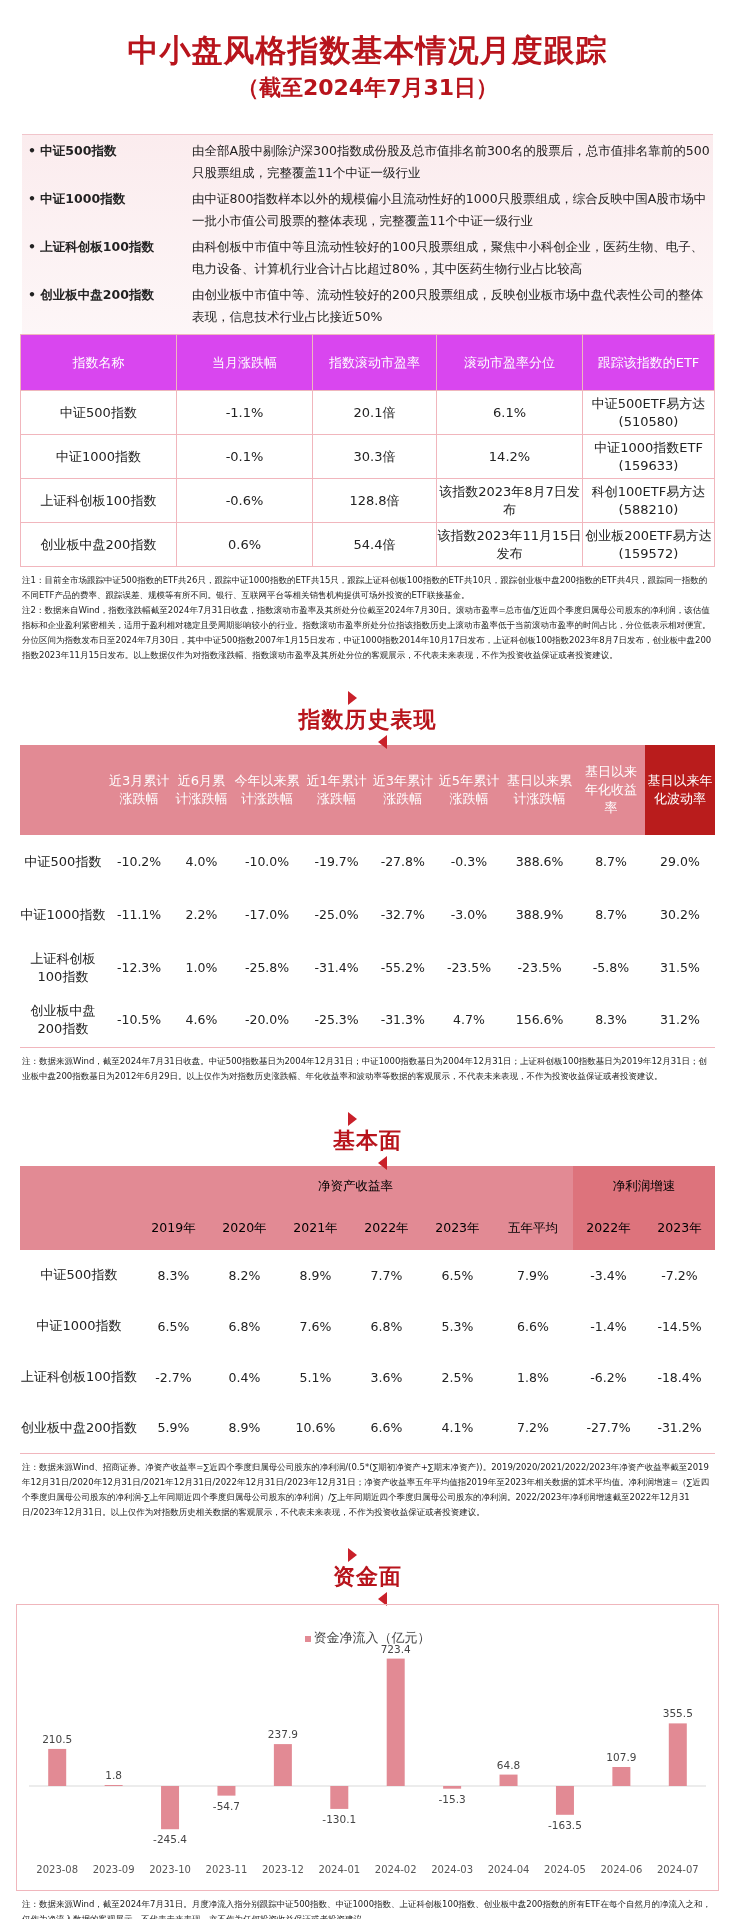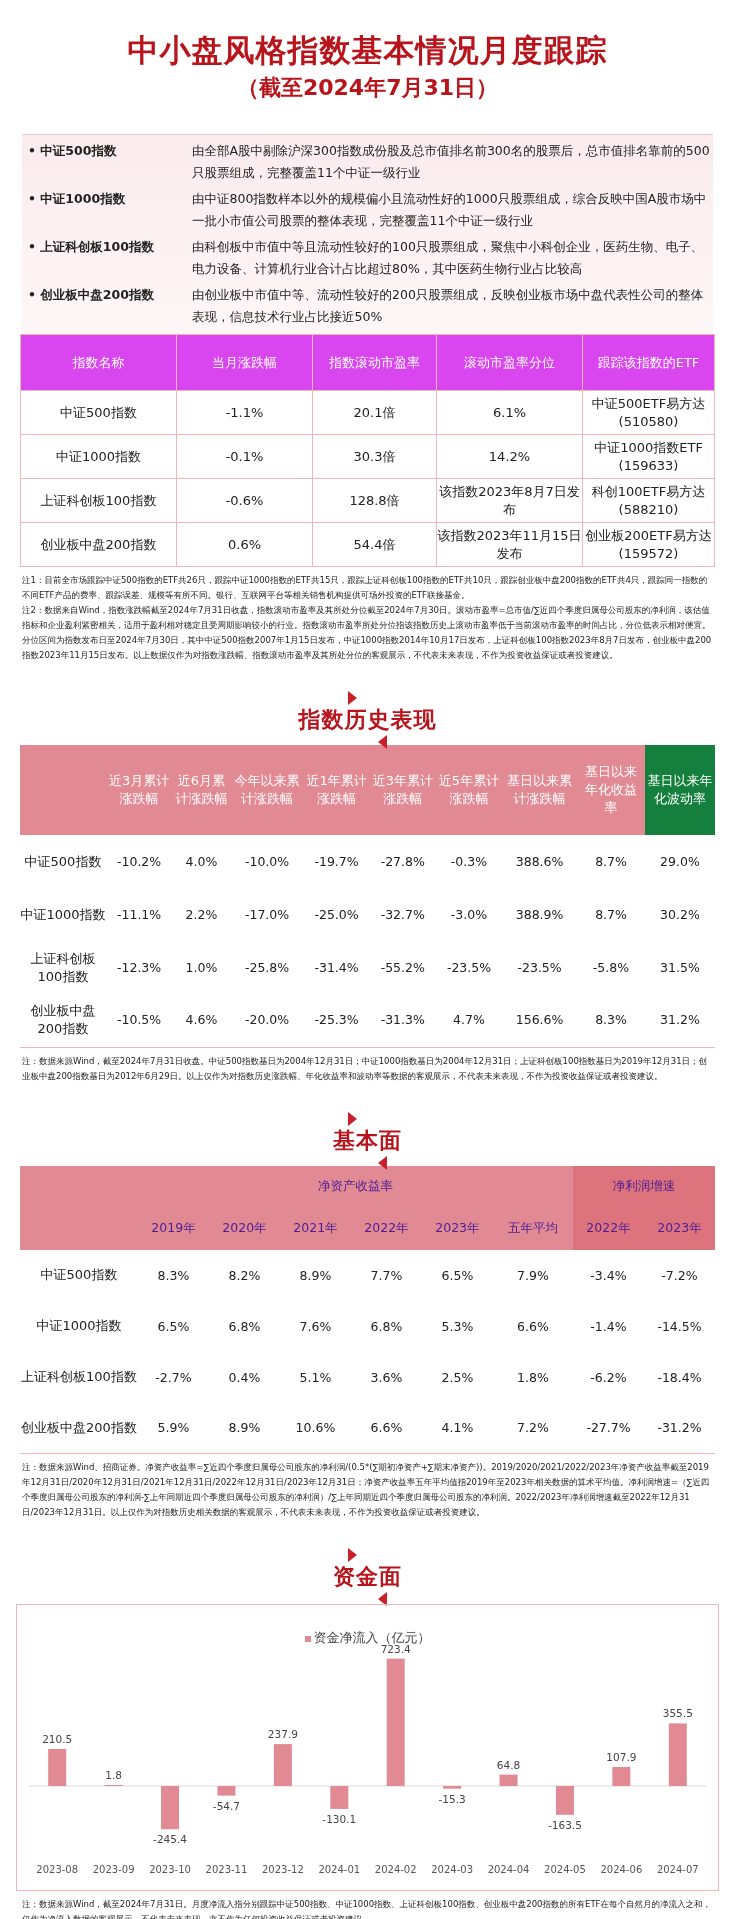--- a/index.html
+++ b/index.html
@@ -25,27 +25,27 @@
   .note { margin: 6px 22px 0 22px; font-size: 8.5px; line-height: 15px; color: #222; }
 
   .sec-title { display: flex; justify-content: center; align-items: center; gap: 0; margin-top: 40px; height: 34px; flex-direction: column; }
   .sec-title .arr-r, .sec-title .arr-l { width: 0; height: 0; border-top: 7px solid transparent; border-bottom: 7px solid transparent; }
   .sec-title .arr-r { border-left: 9px solid #c9202a; margin-right: 30px; }
   .sec-title .arr-l { border-right: 9px solid #c9202a; margin-left: 30px; }
   .sec-title span.t { font-size: 22px; color: #b8141c; font-weight: bold; letter-spacing: 1px; }
 
   .t2 { margin: 8px 20px 0 20px; width: 695px; }
   .t2 th { background: #e28a94; color: #fff; font-weight: normal; font-size: 13px; height: 90px; line-height: 18px; padding: 0 2px; }
-  .t2 th.hl { background: #15803d; }
+  .t2 th.hl { background: #b91c1c; }
   .t2 td { font-size: 12.5px; text-align: center; height: 53px; color: #222; line-height: 18px; }
   .t2 td.name { font-size: 13px; }
   .t2 tr:last-child td { border-bottom: 1px solid #f1b6bd; }
 
   .t3 { margin: 8px 20px 0 20px; width: 695px; }
-  .t3 th { background: #e28a94; color: #4c1d95; font-weight: normal; font-size: 12.5px; height: 42px; }
+  .t3 th { background: #e28a94; color: #000000; font-weight: normal; font-size: 12.5px; height: 42px; }
   .t3 th.hl { background: #dd737c; }
   .t3 td { font-size: 12.5px; text-align: center; height: 51px; color: #222; }
   .t3 td.name { font-size: 13px; }
   .t3 tr:last-child td { border-bottom: 1px solid #f1b6bd; }
 
   .chart-box { margin: 10px 16px 0 16px; border: 1px solid #f0b6bc; height: 287px; position: relative; }
   .legend { position: absolute; top: 24px; left: 0; right: 0; text-align: center; font-size: 13px; color: #444; }
   .legend .sw { display: inline-block; width: 6px; height: 6px; background: #e28a94; margin-right: 3px; vertical-align: middle; }
   .chart-svg { position: absolute; left: 0; top: 0; }
 </style>

